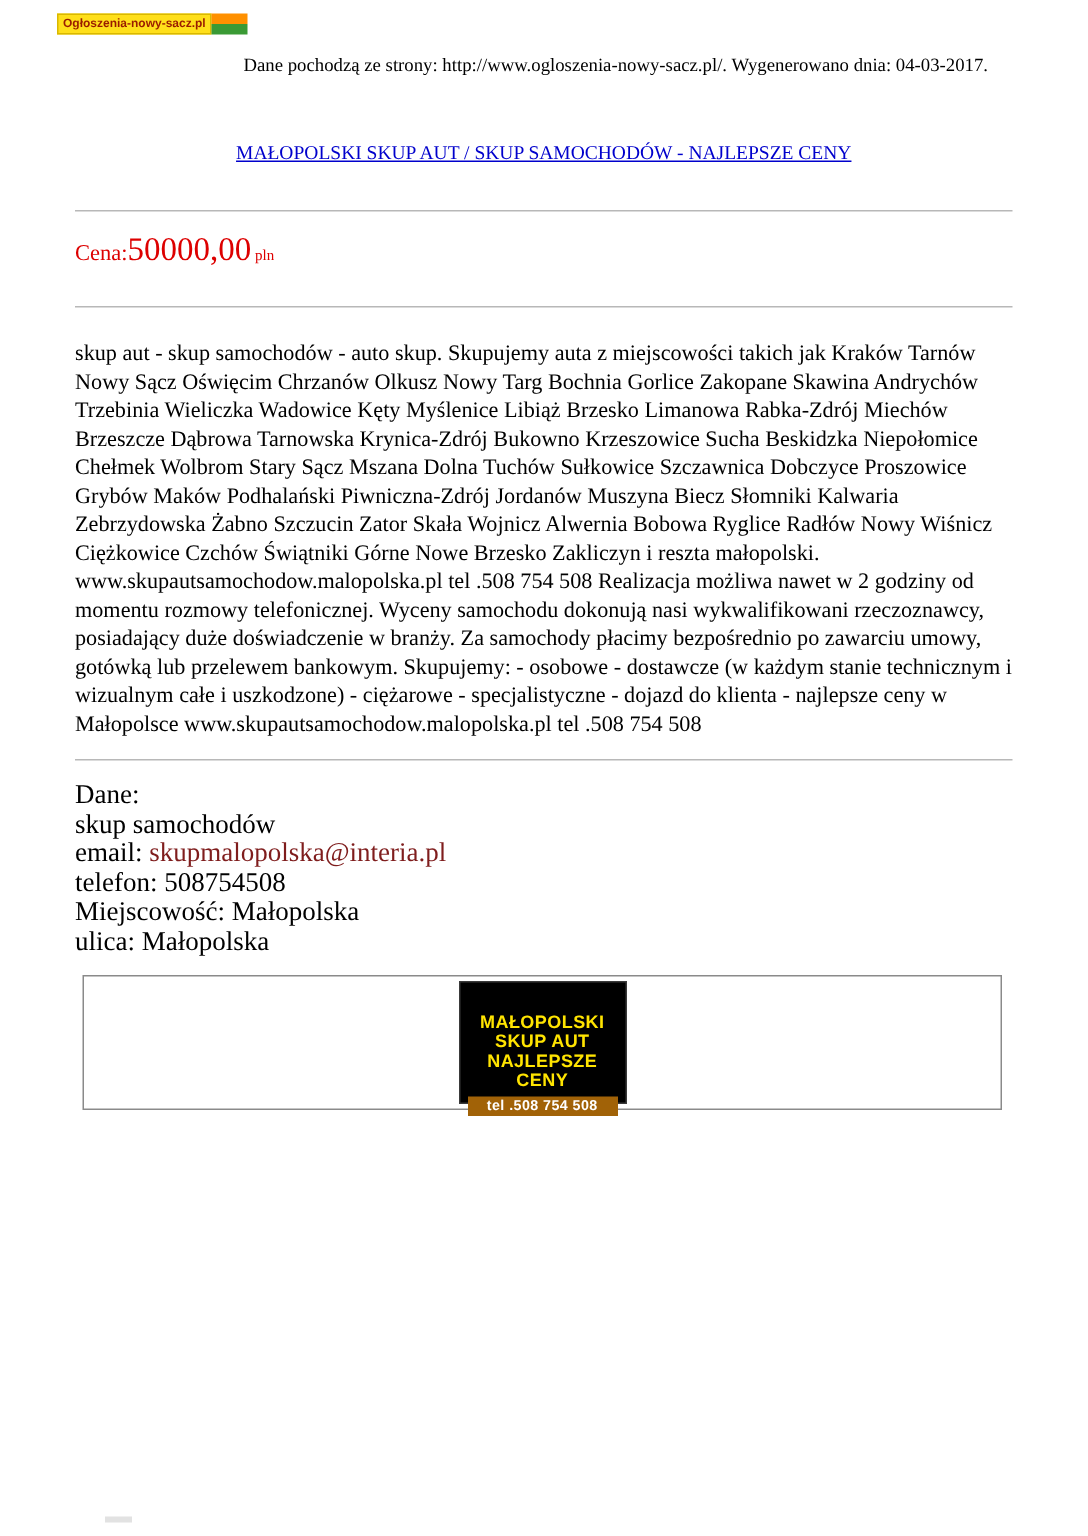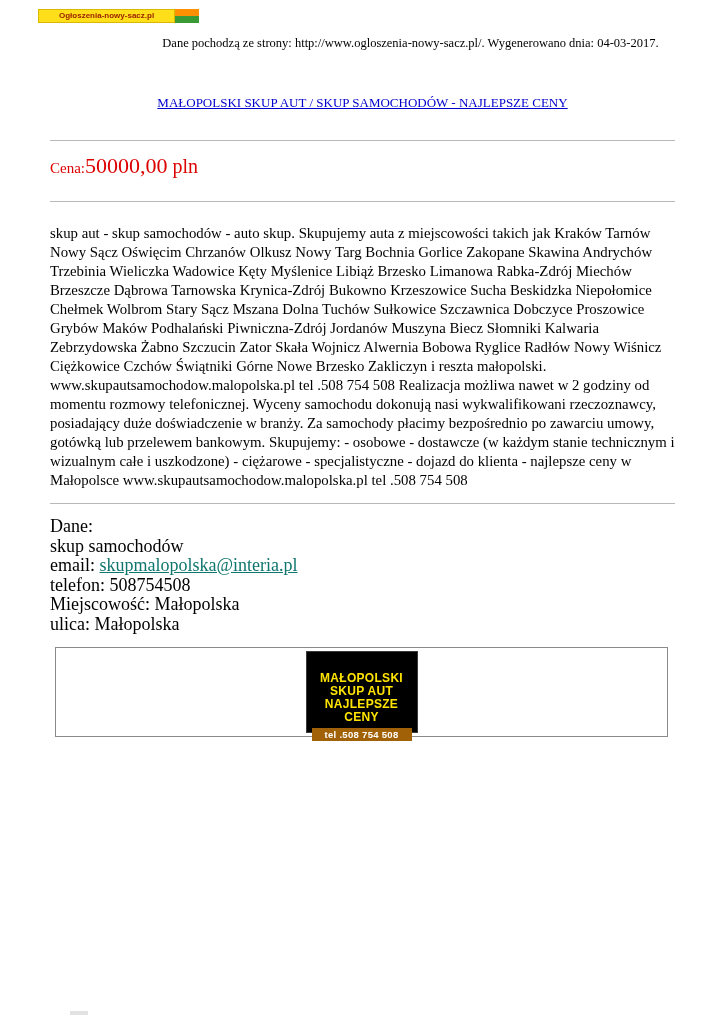--- a/index.html
+++ b/index.html
@@ -11,21 +11,21 @@
     position: relative;
     overflow: hidden;
   }
   .page { position: relative; width: 725px; height: 1024px; padding: 0 50px; box-sizing: border-box; }
 
   
   .logo { position: absolute; left: 38px; top: 9px; height: 14px; display: flex; align-items: stretch; }
   .logo-text {
     background: #ffdf1a; border: 1px solid #d9b800; color: #9a1c00;
     font-family: "Liberation Sans", sans-serif; font-size: 8px; font-weight: 700;
-    line-height: 12px; padding: 0 20px; white-space: nowrap;
+    line-height: 12px; padding: 0 3px; white-space: nowrap;
   }
   .logo-badge { display: flex; flex-direction: column; width: 24px; }
   .badge-top { background: #ff9000; flex: 1; }
   .badge-bottom { background: #3a9a35; flex: 1; }
 
   .source-line {
     padding-top: 36px; padding-left: 96px; text-align: center;
     font-size: 12.5px; line-height: 14px;
   }
 
@@ -33,28 +33,28 @@
   .title-link { color: #0000cc; text-decoration: underline; font-size: 13px; cursor: pointer; }
 
   .rule { border: none; border-top: 1px solid #b8b8b8; margin: 0; height: 0; }
   .r1 { margin-top: 29px; }
   .r2 { margin-top: 20px; }
   .r3 { margin-top: 13px; }
 
   .price-line { margin-top: 12px; line-height: 26px; color: #dd0000; }
   .price-label { font-size: 15px; }
   .price-amount { font-size: 22px; }
-  .price-currency { font-size: 20px; }
+  .price-currency { font-size: 10px; }
 
   .description {
     margin: 22px 0 0 0; font-size: 14.8px; line-height: 19px; text-align: left;
   }
 
   .details { margin-top: 13px; font-size: 18px; line-height: 19.5px; }
-  .email-link { color: #0f766e; text-decoration: underline; cursor: pointer; }
+  .email-link { color: #7f1d1d; cursor: pointer; }
 
   .image-frame {
     margin: 13px 0 0 5px; width: 613px; height: 90px;
     border: 1px solid #8a8a8a; box-sizing: border-box;
   }
   .ad-banner {
     width: 112px; height: 82px; margin: 3px auto 0 auto;
     background: #000000; border: 1px solid #3a3a3a; box-sizing: border-box;
     text-align: center; padding-top: 20px;
     font-family: "Liberation Sans", sans-serif; font-weight: 700;

